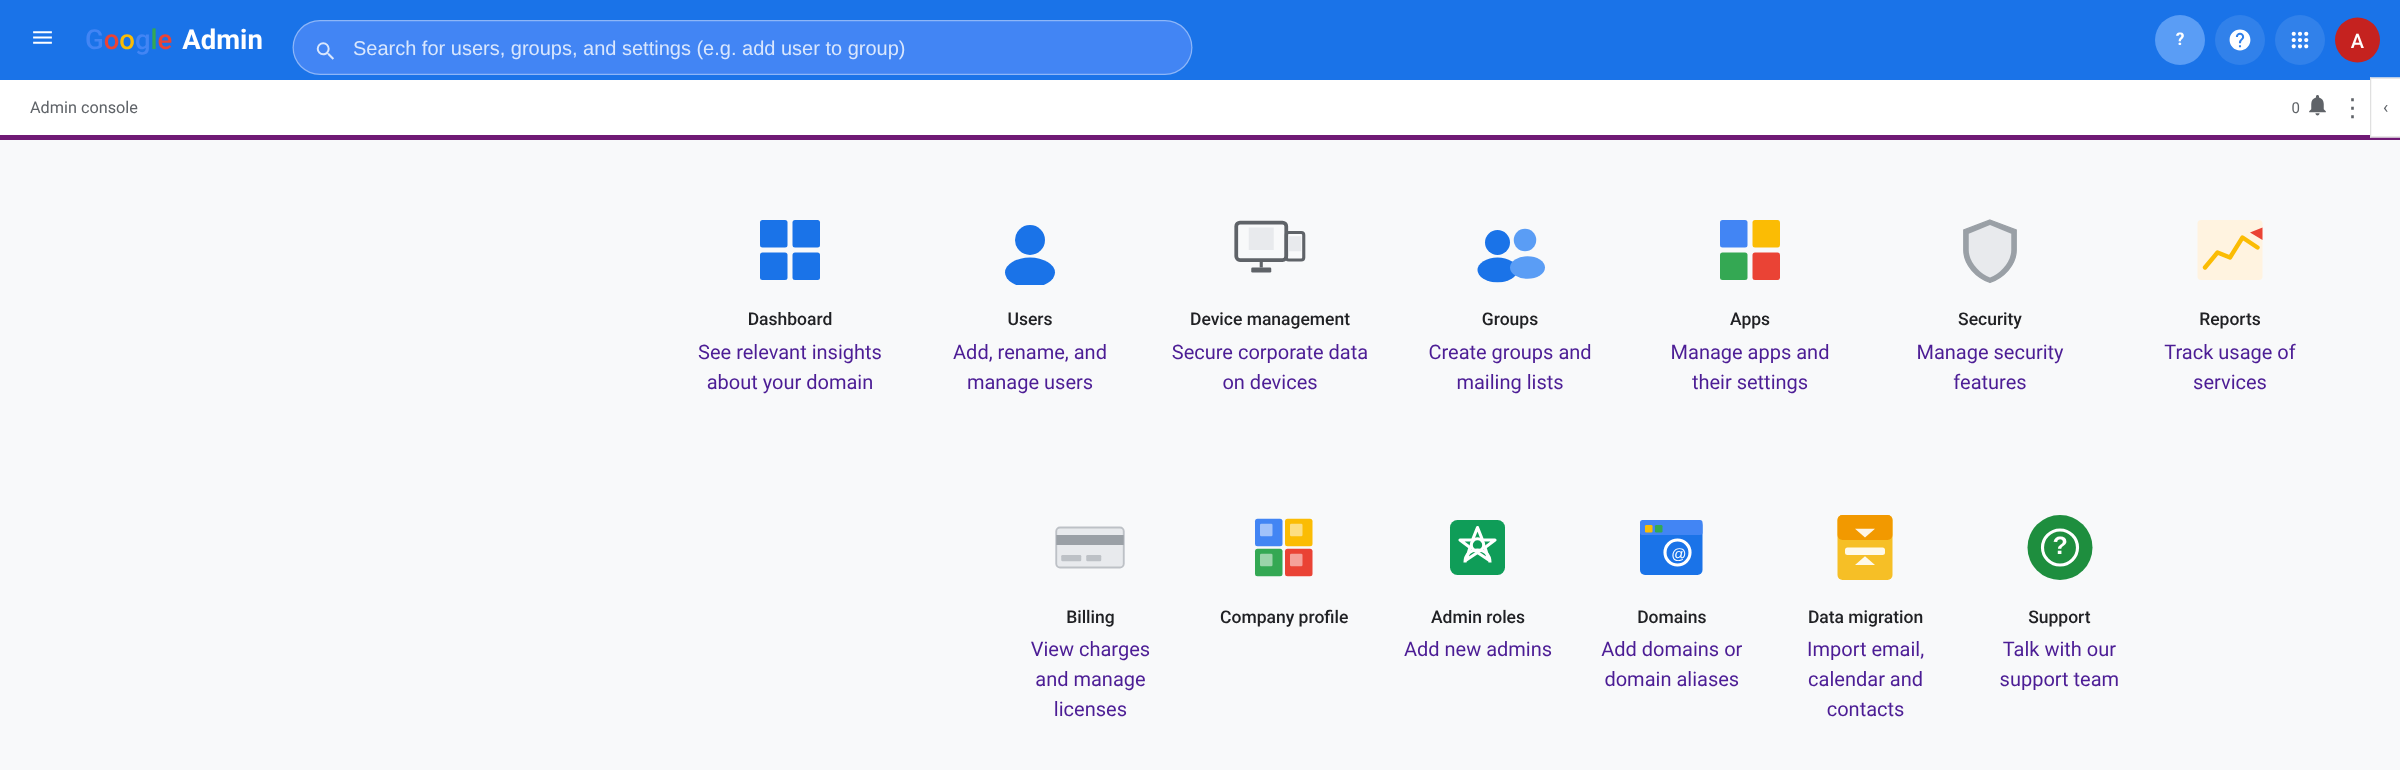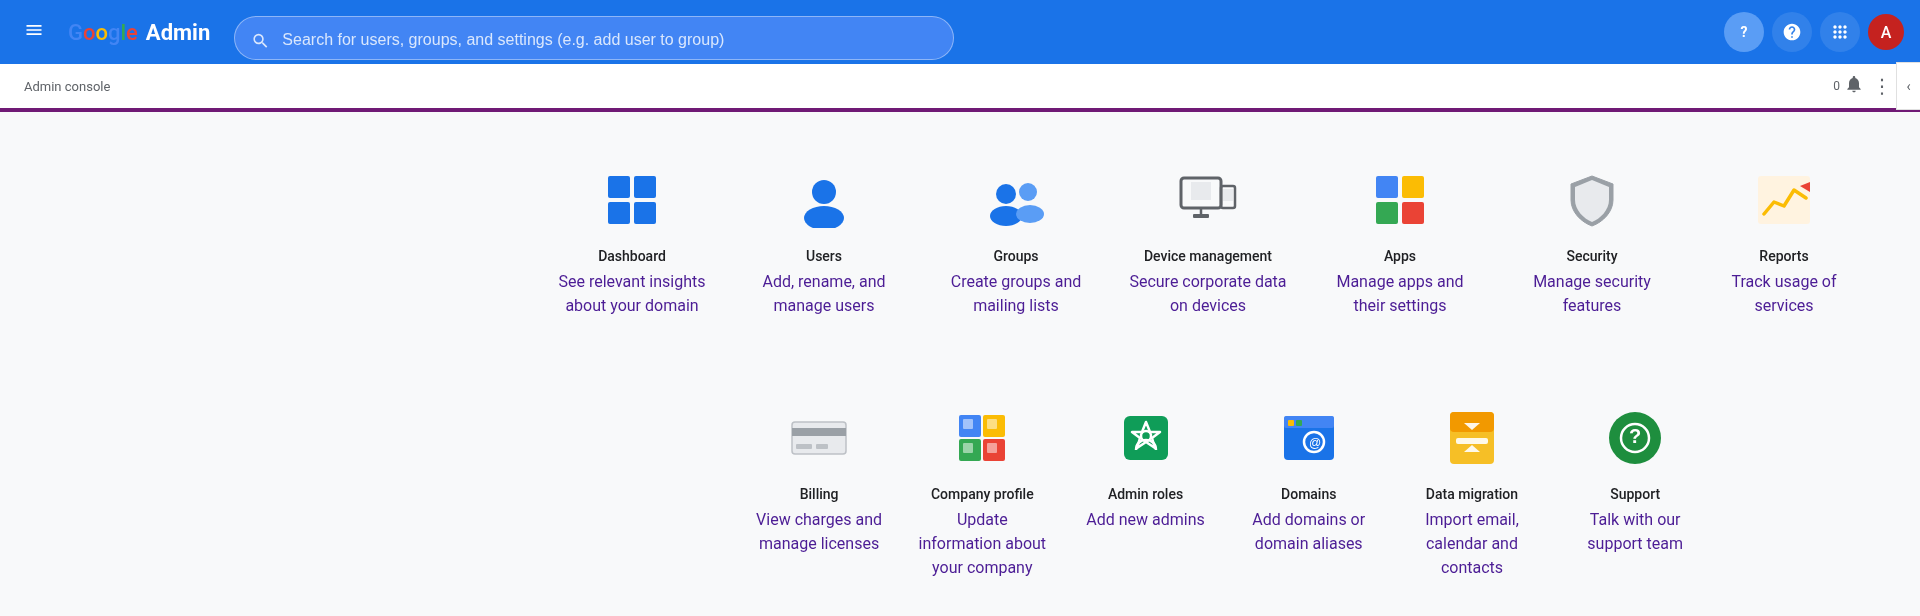--- a/index.html
+++ b/index.html
@@ -262,44 +262,44 @@
           <circle cx="28" cy="20" r="12" fill="#1a73e8"></circle>
           <ellipse cx="28" cy="46" rx="20" ry="12" fill="#1a73e8"></ellipse>
         </svg>
       </div>
       <div class="card-title">Users</div>
       <div class="card-desc">Add, rename, and manage users</div>
     </div>
 
     <div class="card">
       <div class="card-icon">
-        <svg width="60" height="52" viewBox="0 0 60 52">
-          <circle cx="20" cy="20" r="10" fill="#1a73e8"></circle>
-          <ellipse cx="20" cy="42" rx="16" ry="10" fill="#1a73e8"></ellipse>
-          <circle cx="42" cy="18" r="9" fill="#5a9df5"></circle>
-          <ellipse cx="44" cy="40" rx="14" ry="9" fill="#5a9df5"></ellipse>
-        </svg>
-      </div>
-      <div class="card-title">Groups</div>
-      <div class="card-desc">Create groups and mailing lists</div>
-    </div>
-
-    <div class="card">
-      <div class="card-icon">
         <svg width="58" height="52" viewBox="0 0 58 52">
           <rect x="2" y="4" width="40" height="30" rx="3" fill="none" stroke="#5f6368" stroke-width="3"></rect>
           <rect x="12" y="8" width="20" height="18" fill="#e8eaed"></rect>
           <rect x="42" y="12" width="14" height="22" rx="2" fill="none" stroke="#5f6368" stroke-width="2.5"></rect>
           <rect x="44" y="15" width="10" height="12" fill="#e8eaed"></rect>
           <line x1="22" y1="34" x2="22" y2="40" stroke="#5f6368" stroke-width="2.5"></line>
           <rect x="14" y="40" width="16" height="4" rx="1" fill="#5f6368"></rect>
         </svg>
       </div>
       <div class="card-title">Device management</div>
       <div class="card-desc">Secure corporate data on devices</div>
+    </div>
+
+    <div class="card">
+      <div class="card-icon">
+        <svg width="60" height="52" viewBox="0 0 60 52">
+          <circle cx="20" cy="20" r="10" fill="#1a73e8"></circle>
+          <ellipse cx="20" cy="42" rx="16" ry="10" fill="#1a73e8"></ellipse>
+          <circle cx="42" cy="18" r="9" fill="#5a9df5"></circle>
+          <ellipse cx="44" cy="40" rx="14" ry="9" fill="#5a9df5"></ellipse>
+        </svg>
+      </div>
+      <div class="card-title">Groups</div>
+      <div class="card-desc">Create groups and mailing lists</div>
     </div>
 
     <div class="card">
       <div class="card-icon">
         <svg width="56" height="56" viewBox="0 0 56 56">
           <rect x="4" y="4" width="22" height="22" rx="2" fill="#4285f4"></rect>
           <rect x="30" y="4" width="22" height="22" rx="2" fill="#fbbc04"></rect>
           <rect x="4" y="30" width="22" height="22" rx="2" fill="#34a853"></rect>
           <rect x="30" y="30" width="22" height="22" rx="2" fill="#ea4335"></rect>
         </svg>
@@ -355,21 +355,20 @@
           <rect x="28" y="4" width="22" height="22" rx="2" fill="#fbbc04"></rect>
           <rect x="4" y="28" width="22" height="22" rx="2" fill="#34a853"></rect>
           <rect x="28" y="28" width="22" height="22" rx="2" fill="#ea4335"></rect>
           <rect x="8" y="8" width="10" height="10" rx="1" fill="white" opacity="0.5"></rect>
           <rect x="32" y="8" width="10" height="10" rx="1" fill="white" opacity="0.5"></rect>
           <rect x="8" y="32" width="10" height="10" rx="1" fill="white" opacity="0.5"></rect>
           <rect x="32" y="32" width="10" height="10" rx="1" fill="white" opacity="0.5"></rect>
         </svg>
       </div>
       <div class="card-title">Company profile</div>
-      <div class="card-desc">Update information about your company</div>
     </div>
 
     <div class="card">
       <div class="card-icon">
         <svg width="52" height="52" viewBox="0 0 52 52">
           <rect x="4" y="4" width="44" height="44" rx="6" fill="#0f9d58"></rect>
           <path d="M26 10 L30 20 L40 20 L32 26 L35 36 L26 30 L17 36 L20 26 L12 20 L22 20 Z" fill="none" stroke="white" stroke-width="2.5" stroke-linejoin="round"></path>
           <circle cx="26" cy="24" r="5" fill="none" stroke="white" stroke-width="2.5"></circle>
           <path d="M16 38 C16 32 20 28 26 28 C32 28 36 32 36 38" fill="none" stroke="white" stroke-width="2.5"></path>
         </svg>

